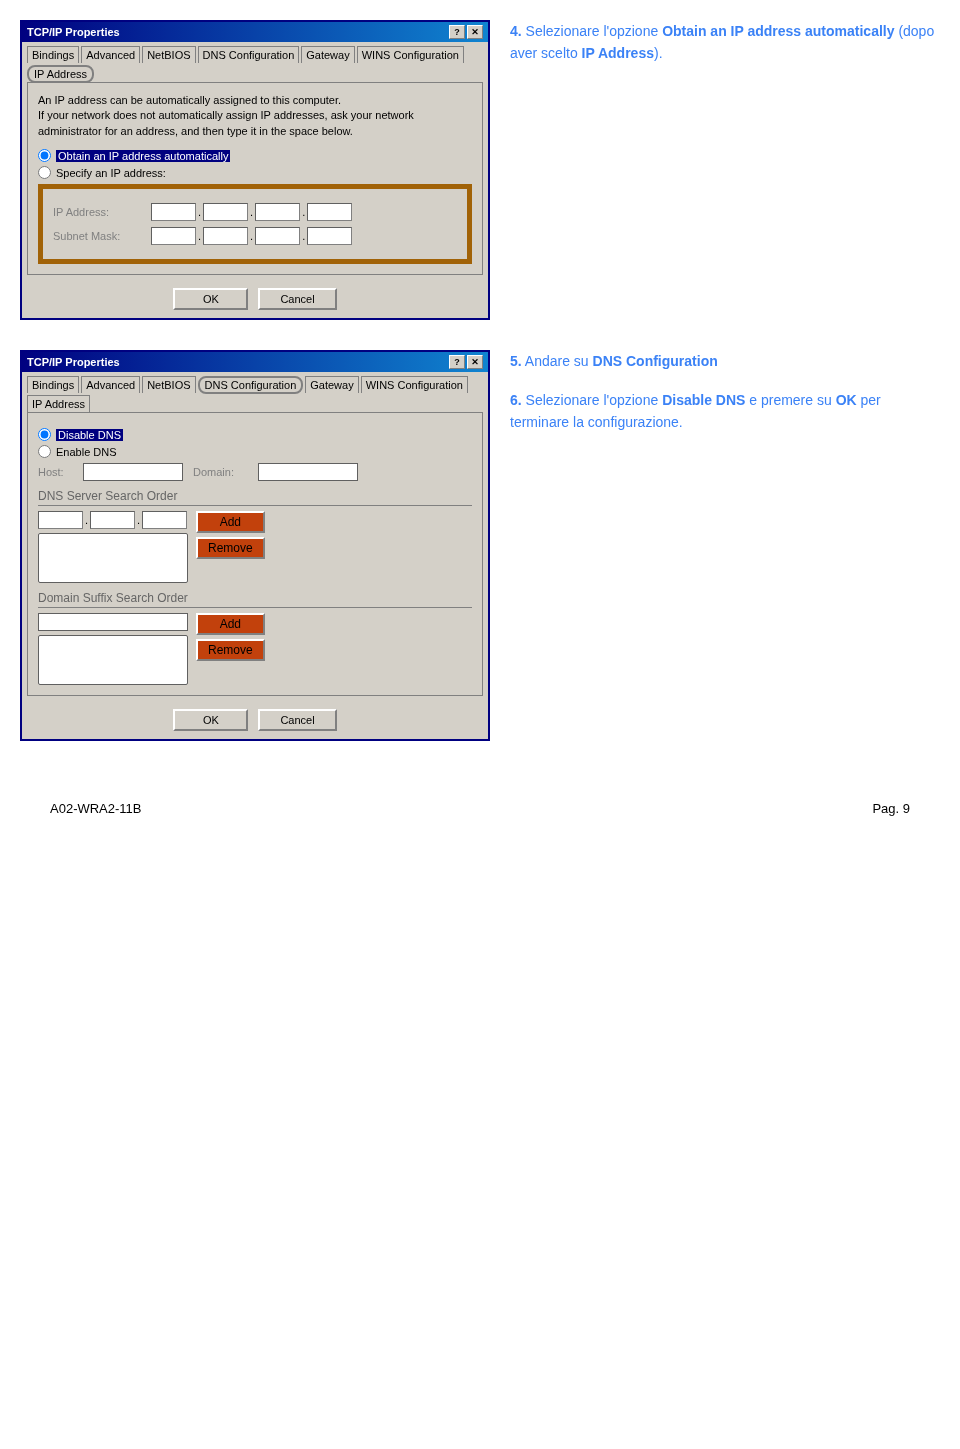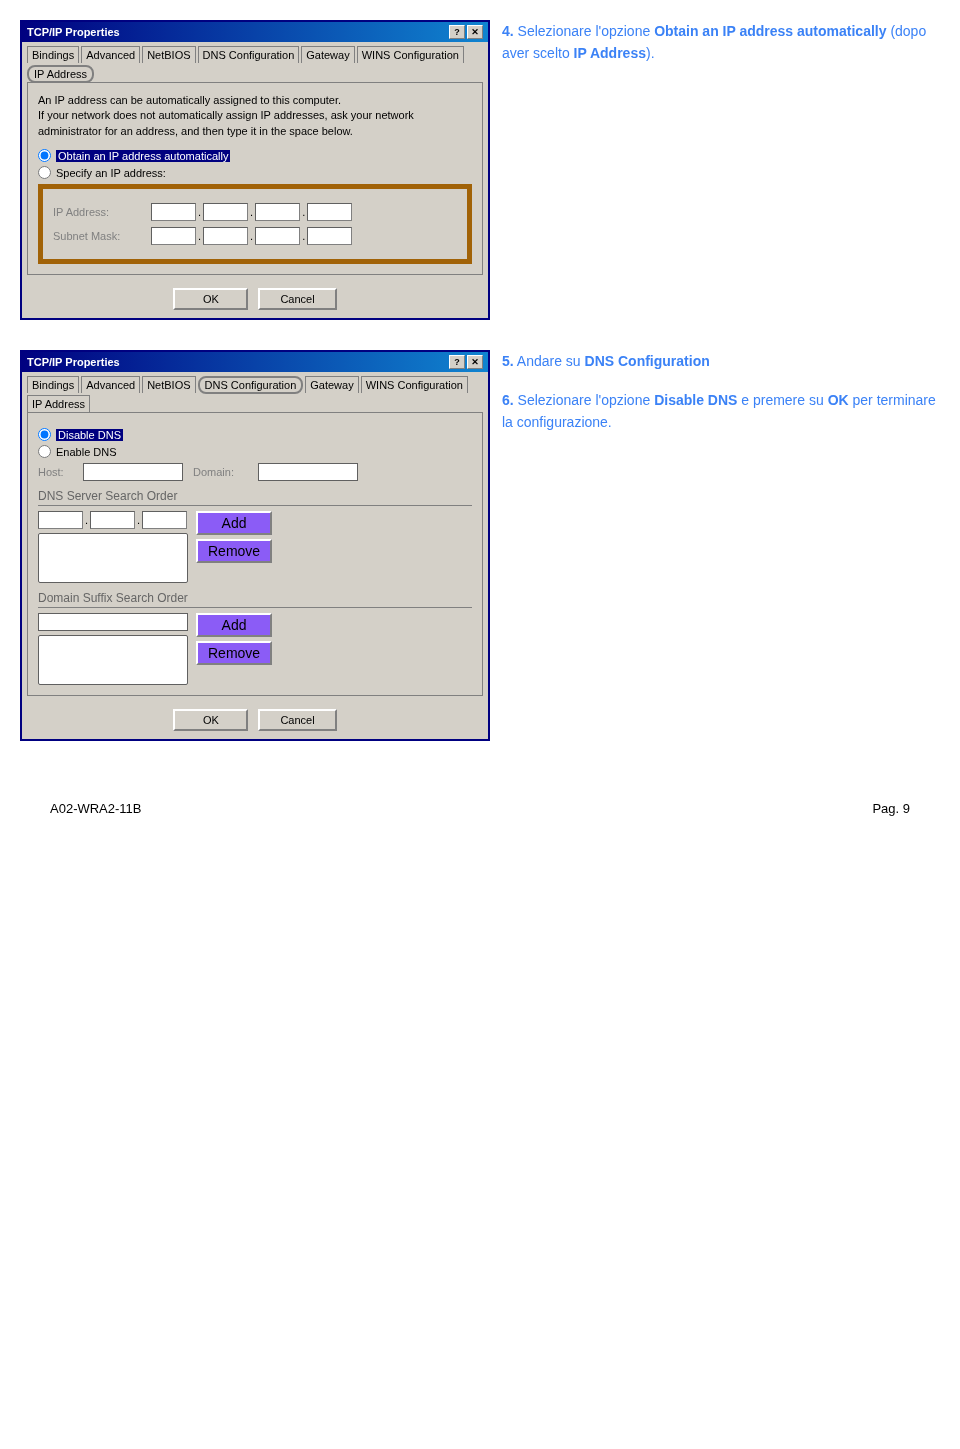--- a/index.html
+++ b/index.html
@@ -16,21 +16,21 @@
     .page {
       display: flex;
       flex-direction: column;
       padding: 20px;
       gap: 30px;
     }
 
     .section-row {
       display: flex;
       flex-direction: row;
-      gap: 12px;
+      gap: 20px;
       align-items: flex-start;
     }
 
     
     .dialog {
       width: 470px;
       border: 2px solid #000080;
       background: #d4d0c8;
       font-family: 'MS Sans Serif', Arial, sans-serif;
       font-size: 11px;
@@ -287,25 +287,25 @@
     }
 
     .dns-button-col {
       display: flex;
       flex-direction: column;
       gap: 4px;
     }
 
     .dns-win-button {
       padding: 2px 10px;
-      background: #8b5cf6;
+      background: #c2410c;
       border: 2px solid #fff;
       border-right-color: #808080;
       border-bottom-color: #808080;
-      font-size: 14px;
+      font-size: 12px;
       cursor: pointer;
       min-width: 65px;
     }
 
     
     .page-footer {
       display: flex;
       justify-content: space-between;
       padding: 10px 30px;
       margin-top: 20px;

